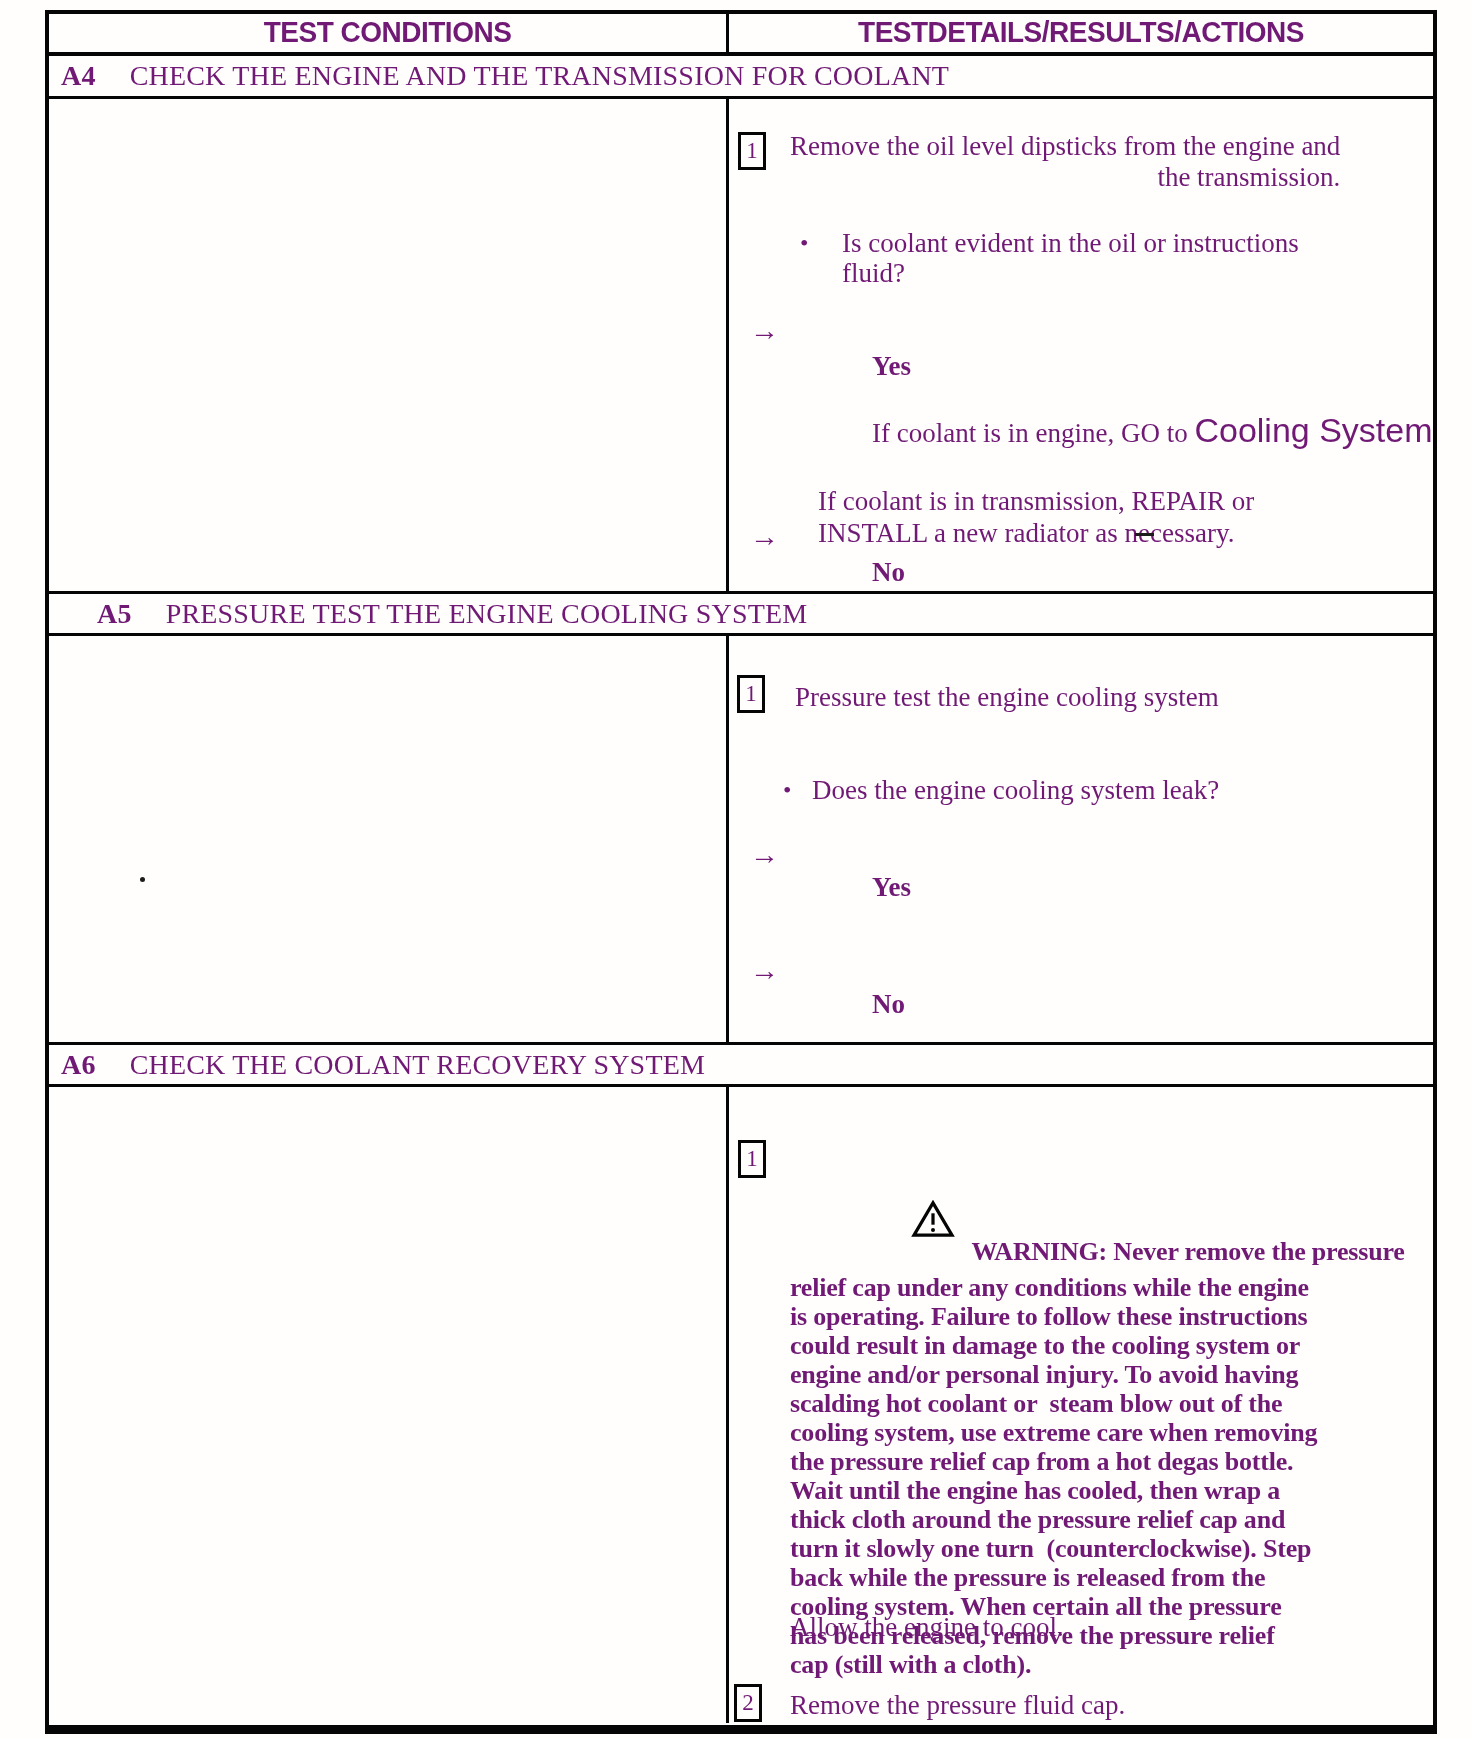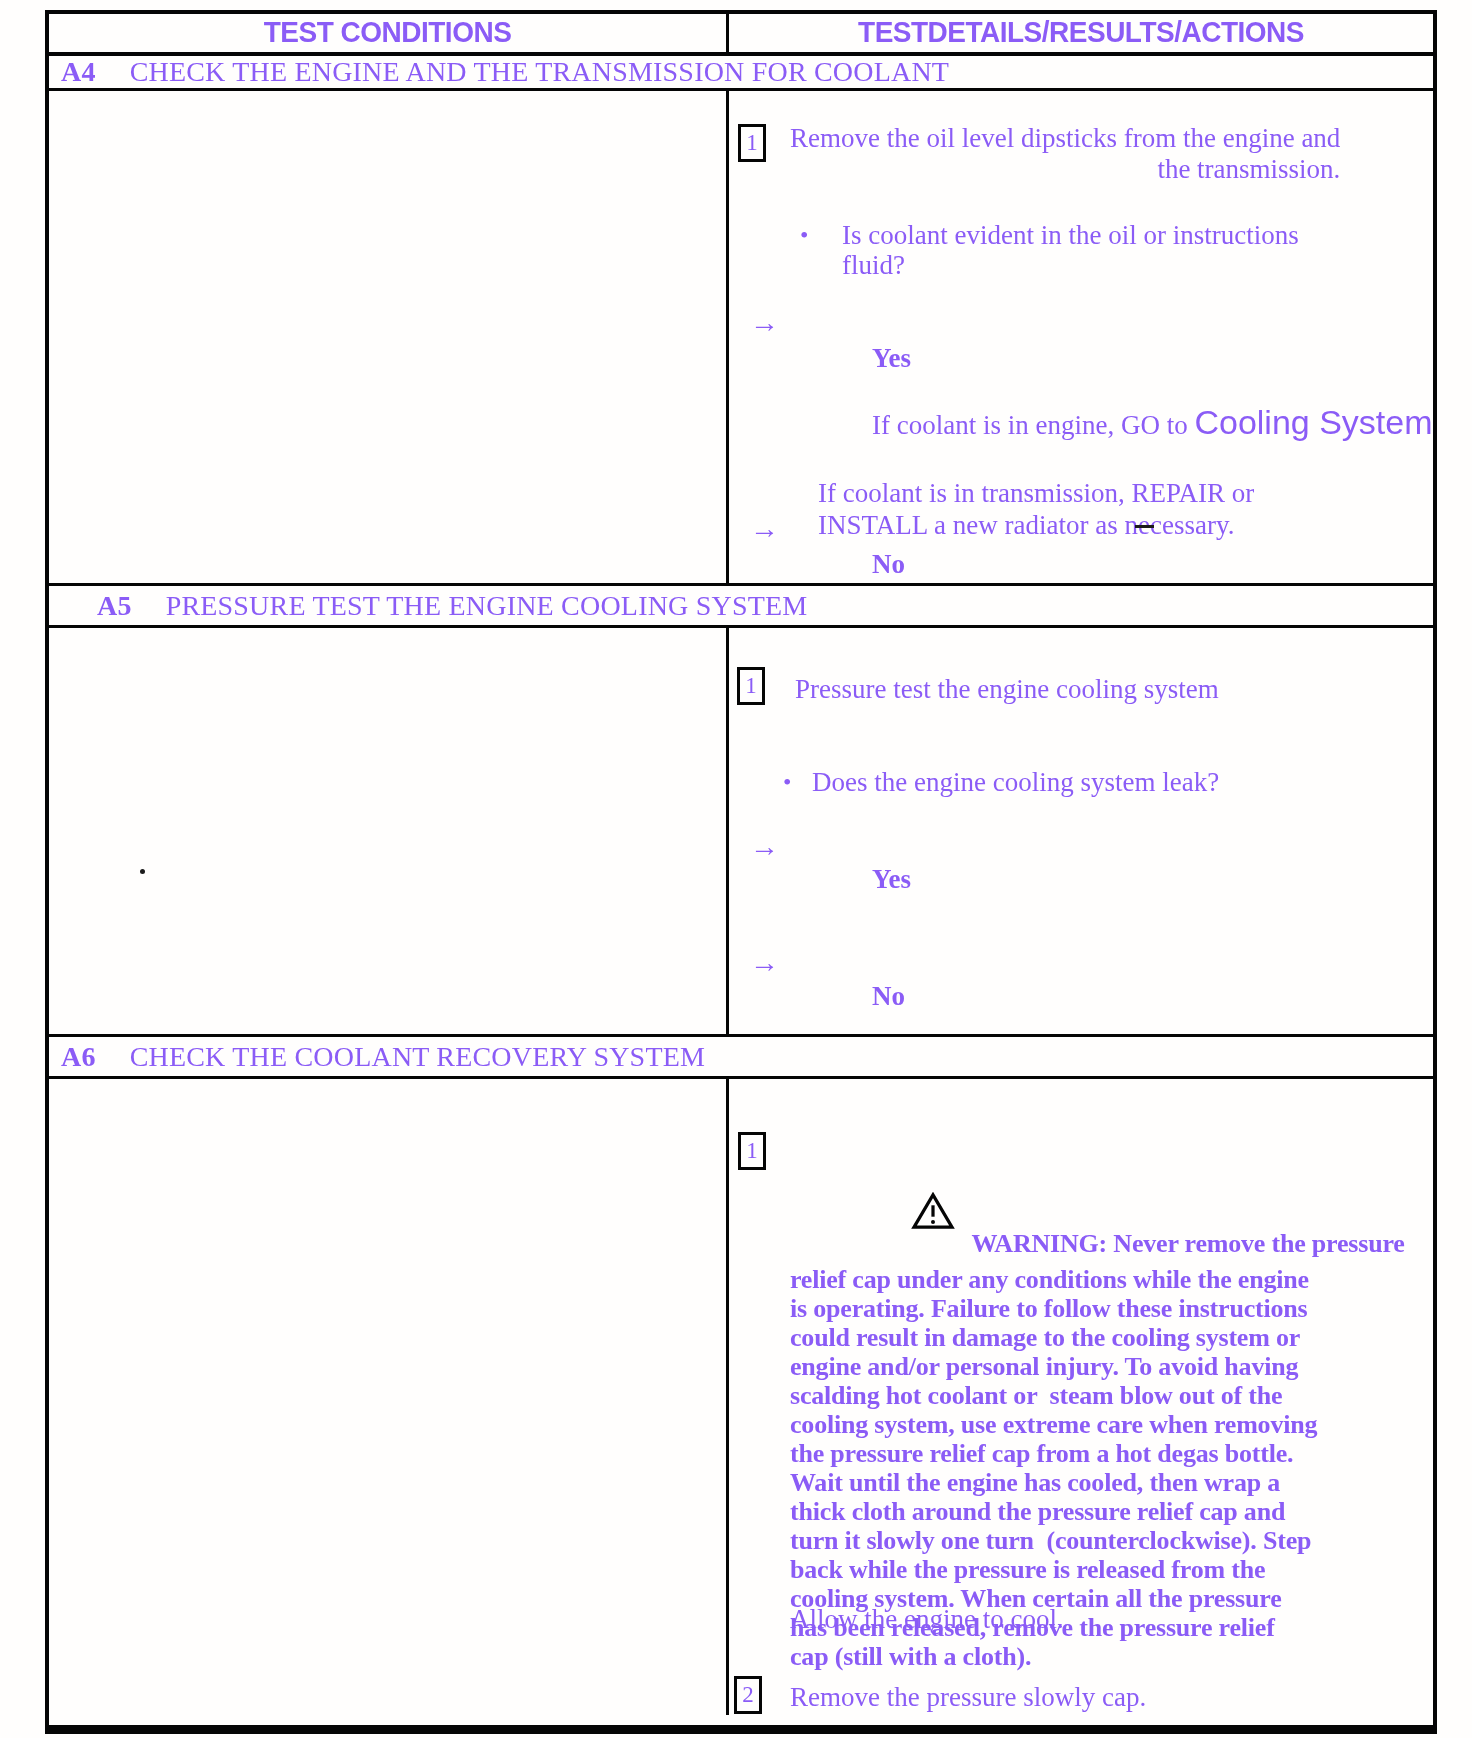--- a/index.html
+++ b/index.html
@@ -1,29 +1,29 @@
 <!DOCTYPE html>
 <html><head>
 <meta charset="utf-8">
 <style>
   html,body{margin:0;padding:0;background:#ffffff;}
-  .page{position:relative;width:1472px;height:1738px;background:#fffefd;color:#8b5cf6;
+  .page{position:relative;width:1472px;height:1738px;background:#fffefd;color:#701a75;
         font-family:"Liberation Serif", serif;overflow:hidden;}
   .tbl{position:absolute;left:45px;top:10px;width:1392px;height:1724px;box-sizing:border-box;
        border:4px solid #050505;border-bottom-width:9px;}
   .row{position:relative;box-sizing:border-box;overflow:hidden;}
   .hdr-row{height:42px;border-bottom:4px solid #050505;display:flex;}
   .hdr-cell{box-sizing:border-box;display:flex;align-items:center;justify-content:center;
             font-family:"Liberation Sans", sans-serif;font-weight:bold;font-size:28px;
             letter-spacing:-0.5px;transform:scaleY(1.04);}
   .hdr-left{width:680px;border-right:3px solid #050505;}
   .hdr-right{flex:1;}
   .title-row{border-bottom:3px solid #050505;display:flex;align-items:center;
              font-size:28px;letter-spacing:0.2px;}
-  .t-a4{height:35px;}
+  .t-a4{height:43px;}
   .t-a5{height:42px;padding-left:36px;}
   .t-a6{height:42px;}
   .sec-id{font-weight:bold;padding-left:12px;}
   .sec-title{margin-left:34px;}
   .content-row{border-bottom:3px solid #050505;}
   .c-a4{height:495px;}
   .c-a5{height:409px;}
   .c-a6{height:636px;border-bottom:none;}
   .vdivider{position:absolute;left:677px;top:0;bottom:0;width:3px;background:#050505;}
   .blk{position:absolute;font-size:27px;line-height:31px;white-space:pre;}
@@ -153,17 +153,17 @@
 cooling system. When certain all the pressure
 has been released, remove the pressure relief
 cap (still with a cloth).</span>
       </div>
 
       <div class="note" style="left:741px;top:525px;">Allow the engine to cool.</div>
 
       <div class="stepbox" style="left:685px;top:597px;">
         <span>2</span>
       </div>
-      <div class="blk" style="left:741px;top:603px;">Remove the pressure slowly cap.</div>
+      <div class="blk" style="left:741px;top:603px;">Remove the pressure fluid cap.</div>
     </div>
 
   </div>
 </div>
 
 </body></html>

